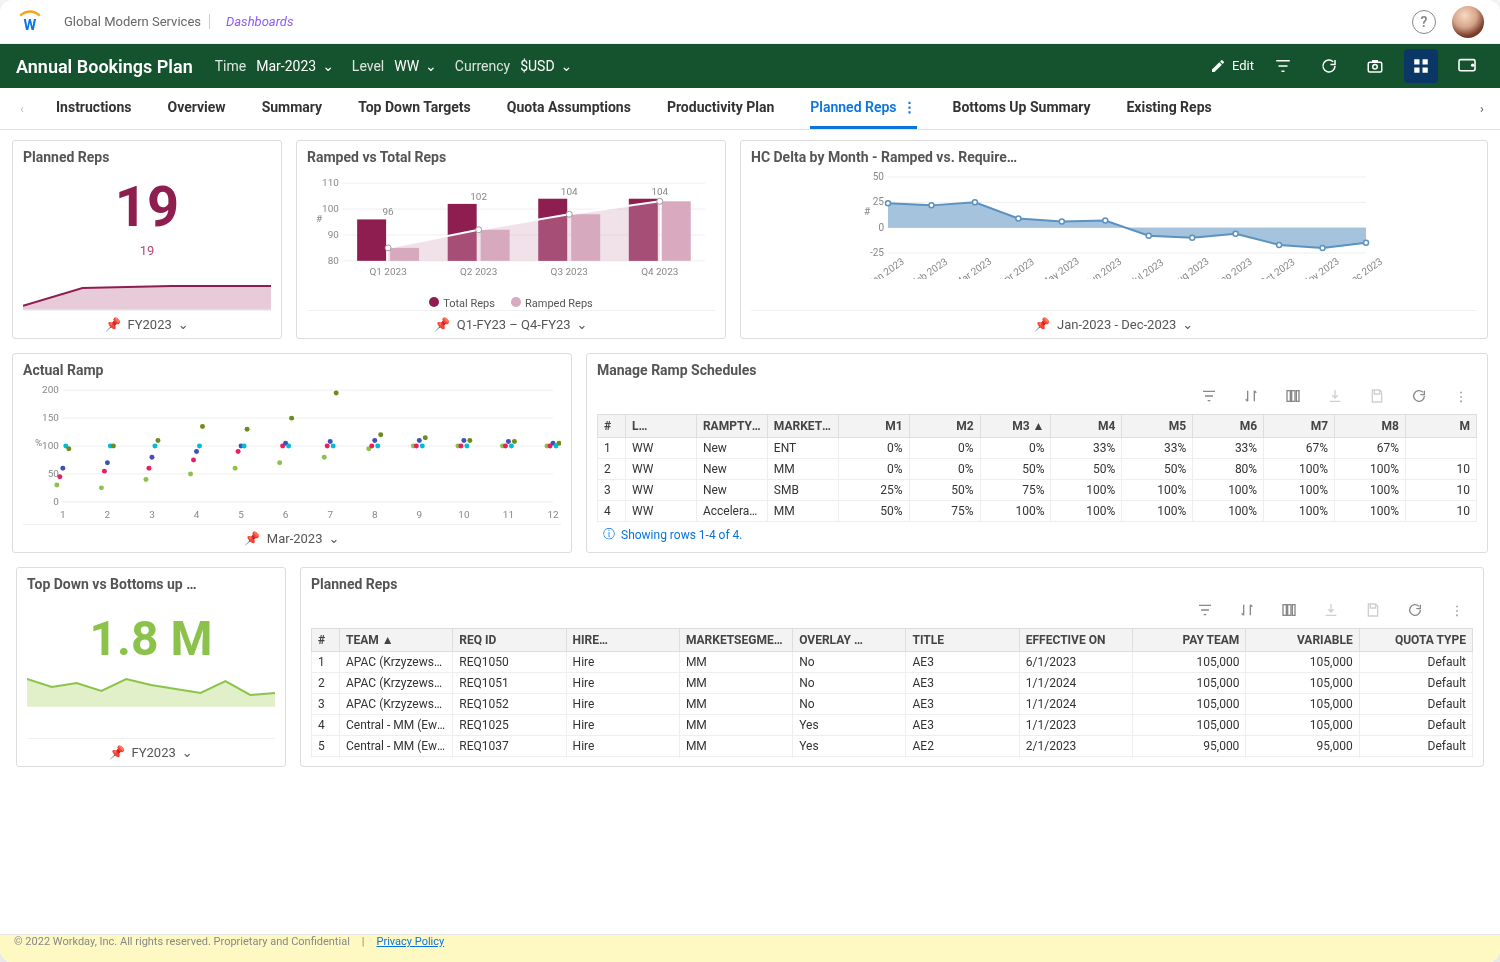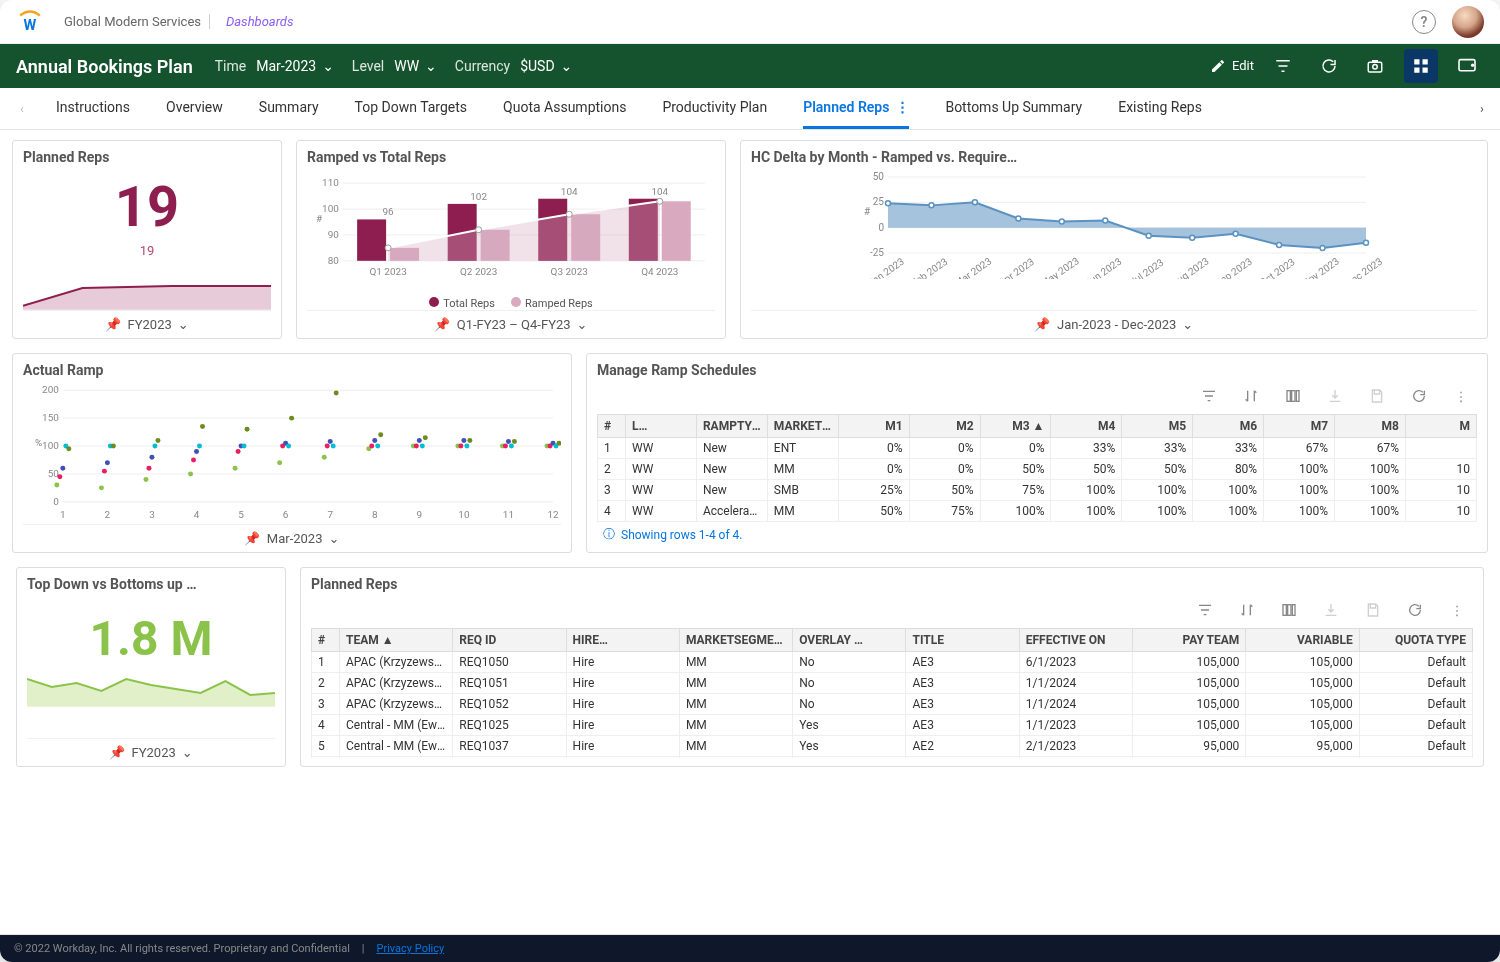--- a/index.html
+++ b/index.html
@@ -21,21 +21,21 @@
 .bb-val { display: flex; align-items: center; gap:6px; cursor:pointer;}
 .bb-right { margin-left: auto; display: flex; align-items: center; gap: 12px; }
 .bb-icon-btn { width: 34px; height: 34px; border-radius: 4px; display:inline-flex; align-items:center; justify-content:center; cursor:pointer; }
 .bb-icon-btn.active { background: #0a3766; }
 .bb-edit { display:flex; align-items:flex-start; gap:6px; cursor:pointer;}
 
 .tabs { height: 42px; display: flex; align-items: stretch; padding: 0 8px; border-bottom: 1px solid #e3e3e3; background:#fff; position:relative;}
 .tab-nav { width: 28px; display:flex; align-items:center; justify-content:center; color:#bbb; cursor:pointer;}
 .tab-nav.right{ position:absolute; right:4px; top:0; bottom:0; color:#555;}
 .tabs-track { display:flex; align-items:stretch; gap: 36px; padding: 0 20px; overflow:hidden; flex:1;}
-.tab { display:flex; align-items:center; color:#333; font-size:14px; white-space:nowrap; cursor:pointer; border-bottom: 3px solid transparent; }
+.tab { display:flex; align-items:center; color:#333; font-size:14px; white-space:nowrap; cursor:pointer; border-bottom: 3px solid transparent; font-weight: bold; }
 .tab.active { color:#0875e1; font-weight:600; border-bottom-color:#0875e1;}
 .tab-more { color:#0875e1; margin-left:6px;}
 
 .grid { padding: 10px 12px; display: grid; grid-template-columns: 270px 430px 1fr; grid-gap: 14px; }
 .card { border: 1px solid #ddd; border-radius: 3px; background: #fff; padding: 8px 10px 6px; display:flex; flex-direction:column; min-height:190px; }
 .card-h { font-weight: 700; color:#555; font-size:14px; margin-bottom:4px;}
 .chart-zone { flex: 1; position: relative; }
 .card-foot { display:flex; align-items:center; justify-content:center; gap:6px; font-size:13px; color:#555; padding-top:6px; border-top:1px solid #f0f0f0; cursor:pointer;}
 .pin { color:#0875e1; }
 
@@ -50,21 +50,21 @@
 
 .table-card { border:1px solid #ddd; border-radius:3px; padding:8px 10px 4px; display:flex; flex-direction:column;}
 .tbl-toolbar { display:flex; justify-content:flex-end; gap:22px; padding:4px 6px 8px;}
 .tbl-tool { color:#888; cursor:pointer; width:20px; height:20px; display:inline-flex; align-items:center; justify-content:center;}
 table { border-collapse: collapse; width:100%; font-size:12px; table-layout:fixed; }
 th { background:#f3f3f3; border:1px solid #ddd; padding:4px 6px; text-align:left; font-weight:700; color:#444; white-space:nowrap; overflow:hidden; text-overflow:ellipsis;}
 td { border:1px solid #eee; padding:3px 6px; white-space:nowrap; overflow:hidden; text-overflow:ellipsis;}
 td.num, th.num { text-align:right;}
 .info-row { color:#0875e1; font-size:12px; padding:4px 6px; display:flex; align-items:center; gap:6px;}
 
-.footer { position:absolute; bottom:0; left:0; right:0; height:28px; border-top:1px solid #e5e5e5; display:flex; align-items:center; padding:10px 14px; font-size:11px; color:#888; gap:12px; background:#0f172a;}
+.footer { position:absolute; bottom:0; left:0; right:0; height:28px; border-top:1px solid #e5e5e5; display:flex; align-items:flex-start; padding:0 14px; font-size:11px; color:#888; gap:12px; background:#fef9c3;}
 .footer a { color:#0875e1; }
 
 svg { display:block; }
 
 .legend { display:flex; gap:16px; justify-content:center; font-size:11px; color:#555; padding-top:2px;}
 .legsw { width:10px; height:10px; border-radius:50%; display:inline-block; margin-right:4px;}
 
 .axis-tick { font-size:10px; fill:#888;}
 .axis-label { font-size:10px; fill:#888; }
 </style>

